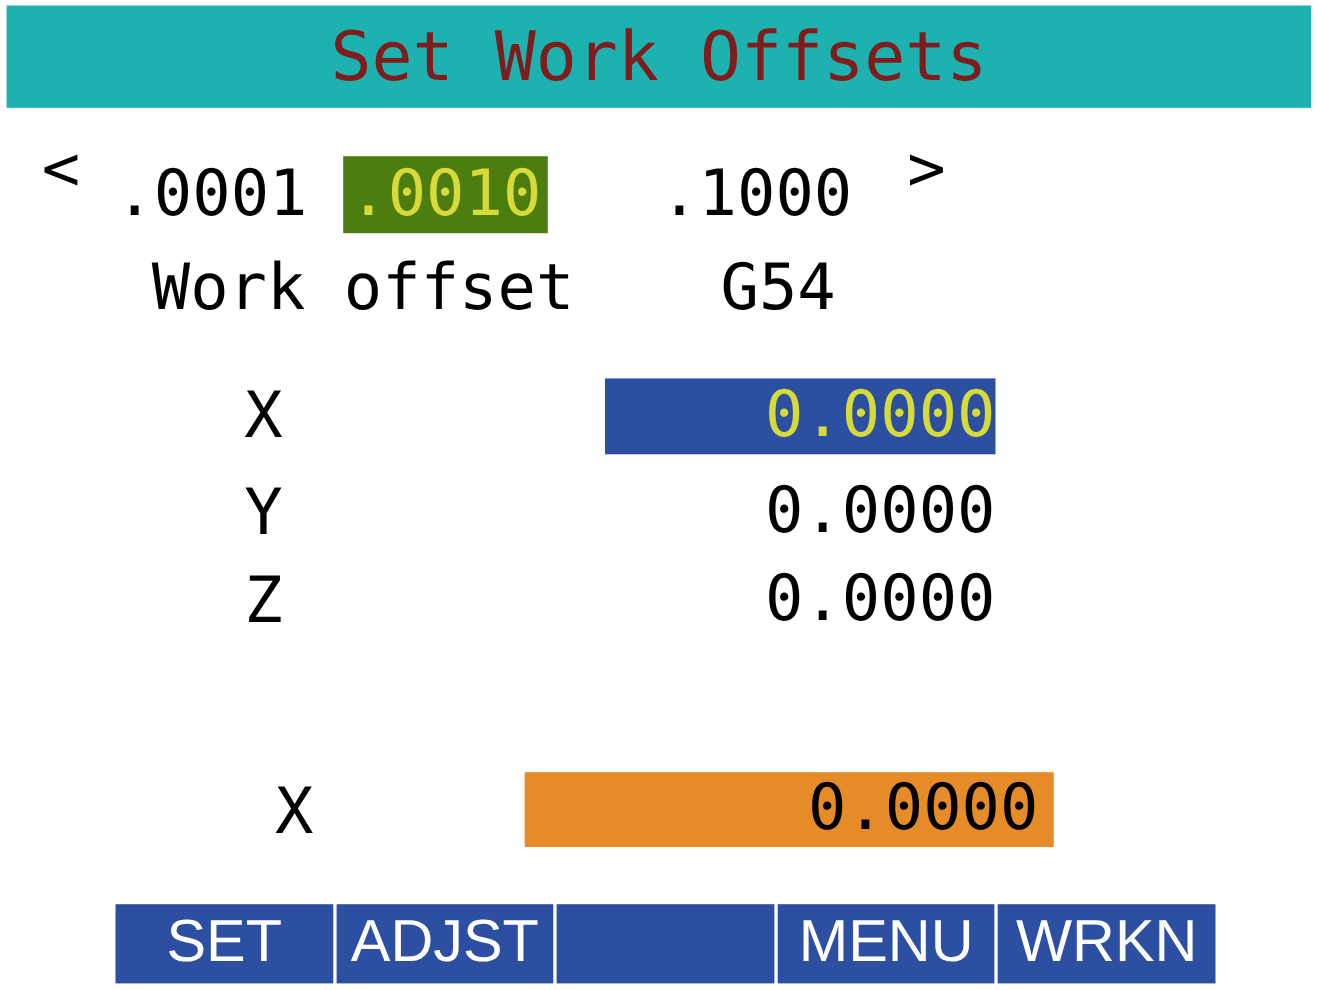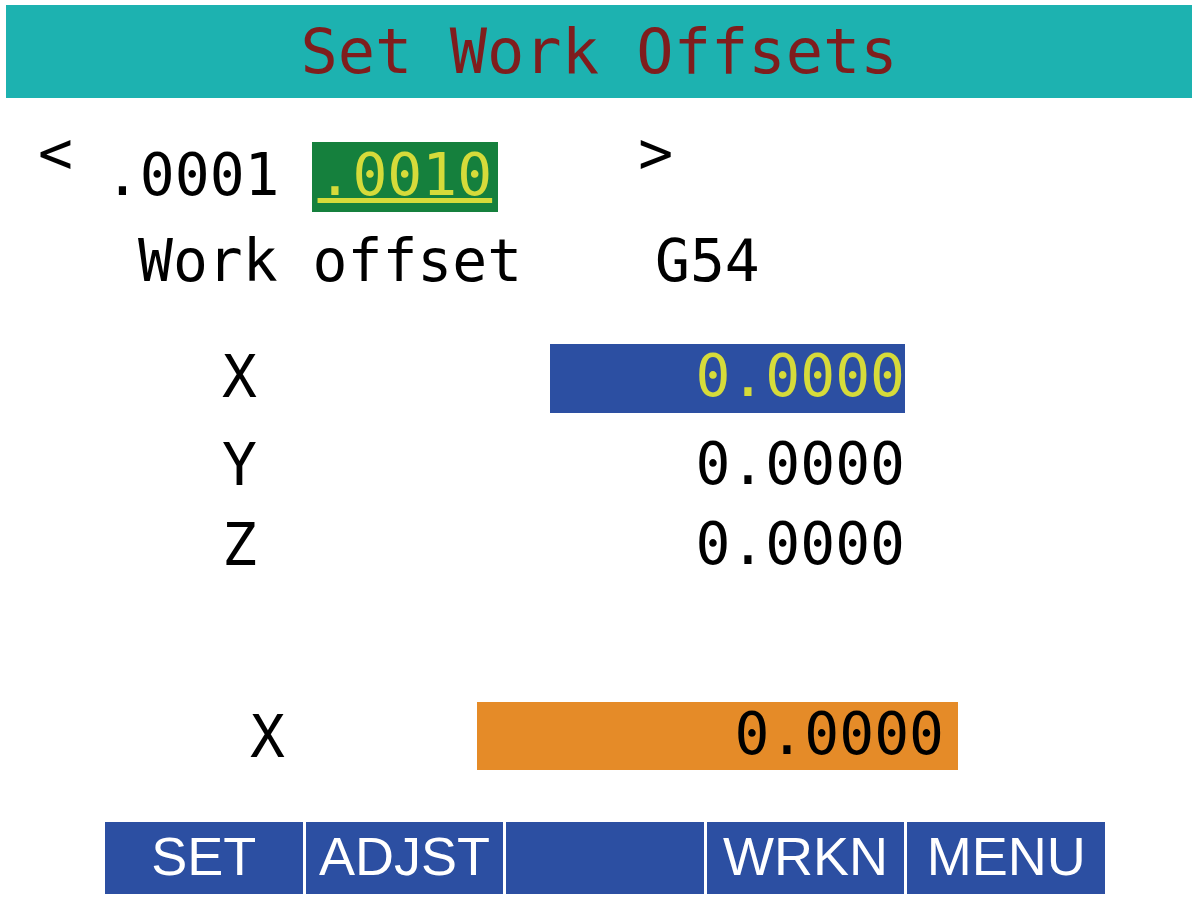--- a/index.html
+++ b/index.html
@@ -54,23 +54,22 @@
   }
   #inc-arrow-left  { margin-left: 38px; }
   #inc-arrow-right { margin-left: 0px; }
   .inc-item {
     padding: 4px 6px 8px 6px;
     white-space: pre;
     line-height: 1;
     margin-top: 48px;
   }
   .inc-item.selected {
-    background: #15803d;
+    background: #4d7c0f;
     color: #d6db3a;
-    text-decoration: underline;
   }
   .inc-gap-sm { display: inline-block; width: 26px; }
   .inc-gap-md { display: inline-block; width: 44px; }
   .inc-gap-lg { display: inline-block; width: 52px; }
 
   
   #work-offset-row {
     position: absolute;
     left: 0;
     top: 232px;
@@ -186,20 +185,21 @@
 </div>
 
 <div id="increment-row">
   <span class="inc-arrow" id="inc-arrow-left">&lt;</span>
   <span class="inc-gap-sm"></span>
   <span class="inc-item">.0001</span>
   <span class="inc-gap-sm"></span>
   <span class="inc-item selected">.0010</span>
   <span class="inc-gap-lg"></span>
   <span class="inc-gap-md"></span>
+  <span class="inc-item">.1000</span>
   <span class="inc-gap-md"></span>
   <span class="inc-arrow" id="inc-arrow-right">&gt;</span>
 </div>
 
 <div id="work-offset-row">
   <span id="work-offset-label">Work offset</span>
   <span id="work-offset-value">G54</span>
 </div>
 
 <div class="axis-row" id="axis-row-x">
@@ -219,15 +219,15 @@
 
 <div id="dro-row">
   <span id="dro-label">X</span>
   <span id="dro-value">0.0000</span>
 </div>
 
 <div id="softkey-bar">
   <div class="softkey">SET</div>
   <div class="softkey">ADJST</div>
   <div class="softkey"></div>
+  <div class="softkey">MENU</div>
   <div class="softkey">WRKN</div>
-  <div class="softkey">MENU</div>
 </div>
 
 </body></html>

